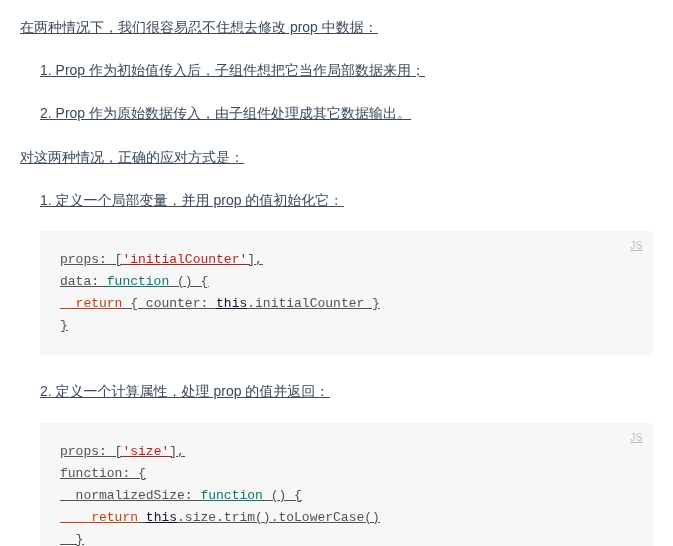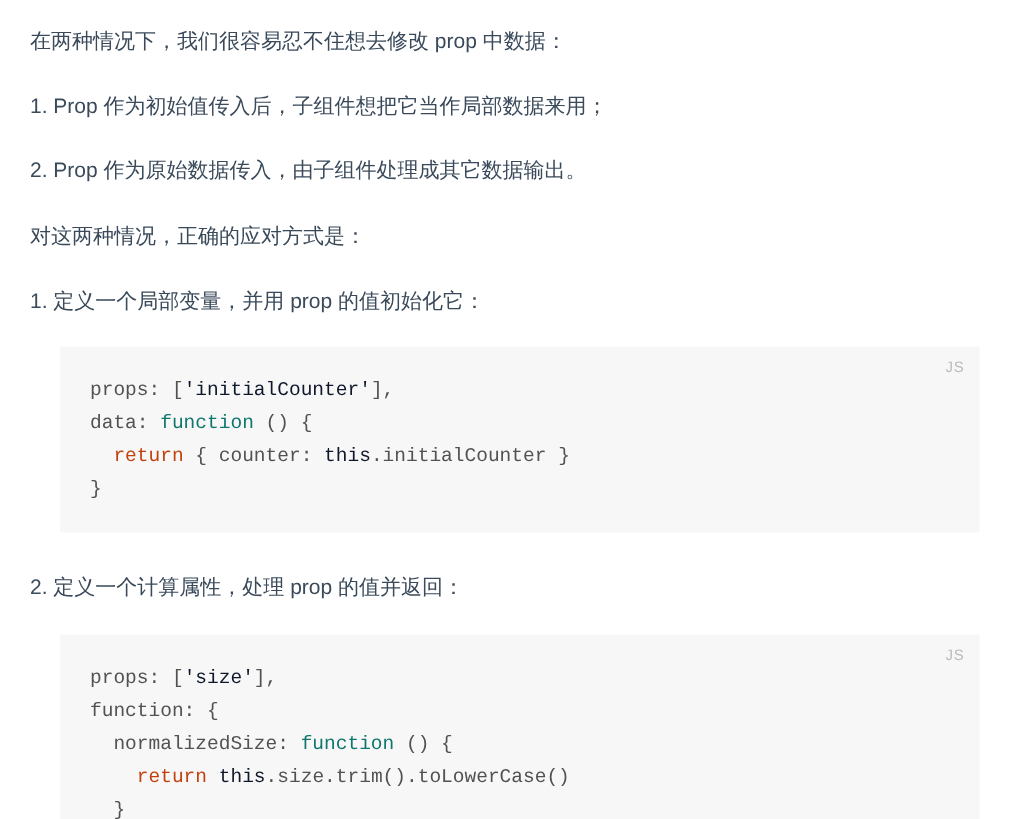--- a/index.html
+++ b/index.html
@@ -1,36 +1,38 @@
 <!DOCTYPE html>
 <html><head>
   <meta charset="utf-8">
   <style>
     * {
       margin: 0;
       padding: 0;
       box-sizing: border-box;
+      text-decoration: underline;
     }
     body {
       font-family: -apple-system, BlinkMacSystemFont, "Segoe UI", "PingFang SC", "Microsoft YaHei", sans-serif;
       font-size: 14px;
       line-height: 1.8;
       color: #333;
       padding: 15px 20px;
       width: 673px;
       background: #fff;
       position: relative;
     }
     .paragraph {
       color: #3a4a5a;
       margin-bottom: 18px;
       font-size: 14px;
     }
     .list-item {
       color: #3a4a5a;
+      margin-left: 20px;
       margin-bottom: 18px;
       font-size: 14px;
     }
     .code-block {
       background: #f7f7f7;
       padding: 18px 20px;
       margin: 14px 0 24px 20px;
       font-family: "Consolas", "Monaco", "Courier New", monospace;
       font-size: 13px;
       line-height: 1.7;
@@ -40,21 +42,21 @@
     .code-lang {
       position: absolute;
       top: 6px;
       right: 10px;
       font-size: 10px;
       color: #bbb;
       font-family: -apple-system, sans-serif;
       letter-spacing: 0.5px;
       text-align: right;
     }
-    .tok-string { color: #0f172a; }
+    .tok-string { color: #b91c1c; }
     .tok-func { color: #0f766e; }
     .tok-this { color: #0f172a; }
     .tok-return { color: #c2410c; }
     pre { white-space: pre; font-family: inherit; }
   </style>
 </head>
 <body>
 
 <p class="paragraph">在两种情况下，我们很容易忍不住想去修改 prop 中数据：</p>
 

